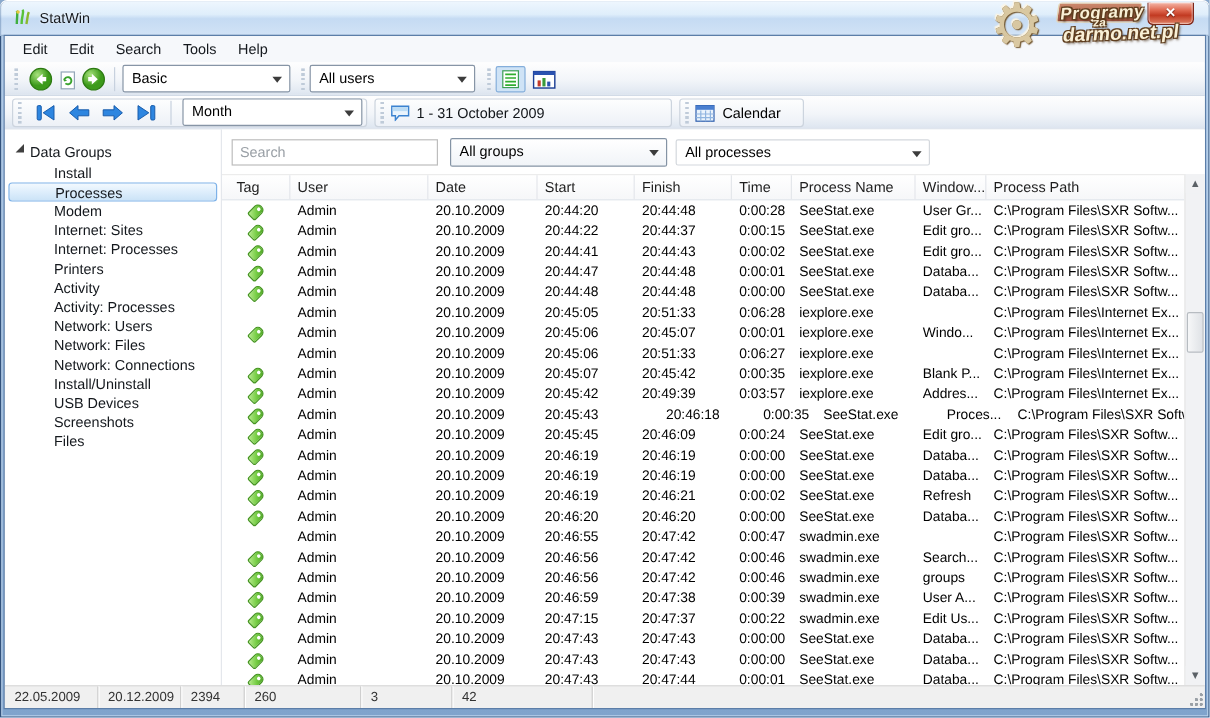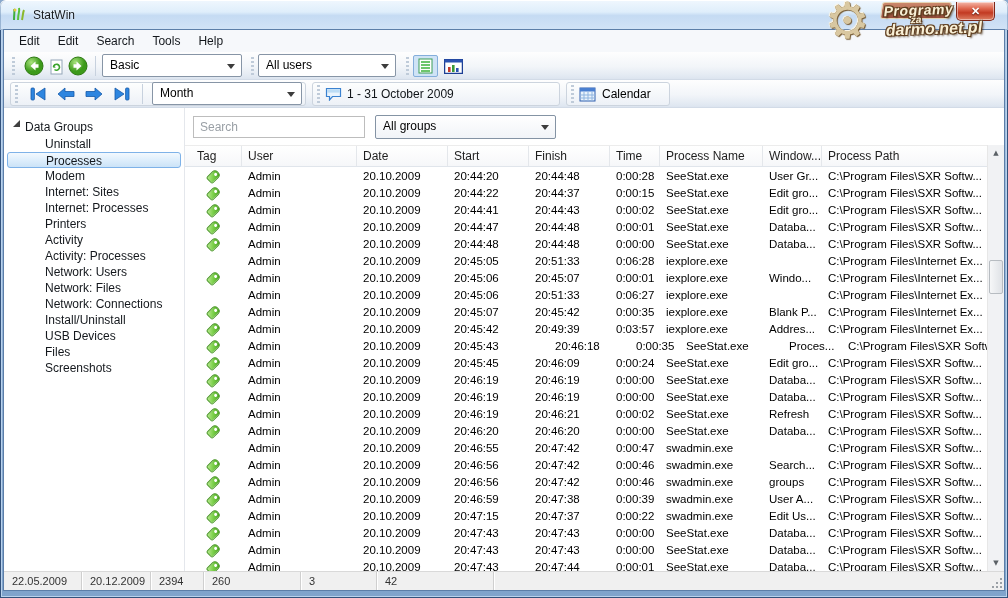--- a/index.html
+++ b/index.html
@@ -262,43 +262,47 @@
       </div>
     </div>
 
     <div class="main">
       <div class="sidebar">
         <div class="tree-root">
           <span class="tri-expanded"></span>
           <span>Data Groups</span>
         </div>
         <div id="tree-items">
-            <div class="tree-item">Uninstall</div>
+            <div class="tree-item">Install</div>
             <div class="tree-item selected">Processes</div>
             <div class="tree-item">Modem</div>
             <div class="tree-item">Internet: Sites</div>
             <div class="tree-item">Internet: Processes</div>
             <div class="tree-item">Printers</div>
             <div class="tree-item">Activity</div>
             <div class="tree-item">Activity: Processes</div>
             <div class="tree-item">Network: Users</div>
             <div class="tree-item">Network: Files</div>
             <div class="tree-item">Network: Connections</div>
             <div class="tree-item">Install/Uninstall</div>
             <div class="tree-item">USB Devices</div>
+            <div class="tree-item">Screenshots</div>
             <div class="tree-item">Files</div>
-            <div class="tree-item">Screenshots</div>
           </div>
       </div>
 
       <div class="content">
         <div class="filterbar">
           <input class="search-input" type="text" placeholder="Search" style="">
           <div class="combo combo-groups">
             <span>All groups</span>
+            <span class="chev"></span>
+          </div>
+          <div class="combo flat combo-processes">
+            <span>All processes</span>
             <span class="chev"></span>
           </div>
         </div>
 
         <div class="header-row" id="header-row">
             <div class="hcell" style="width: 57px;">Tag</div>
             <div class="hcell" style="width: 115px;">User</div>
             <div class="hcell" style="width: 91px;">Date</div>
             <div class="hcell" style="width: 81px;">Start</div>
             <div class="hcell" style="width: 81px;">Finish</div>

